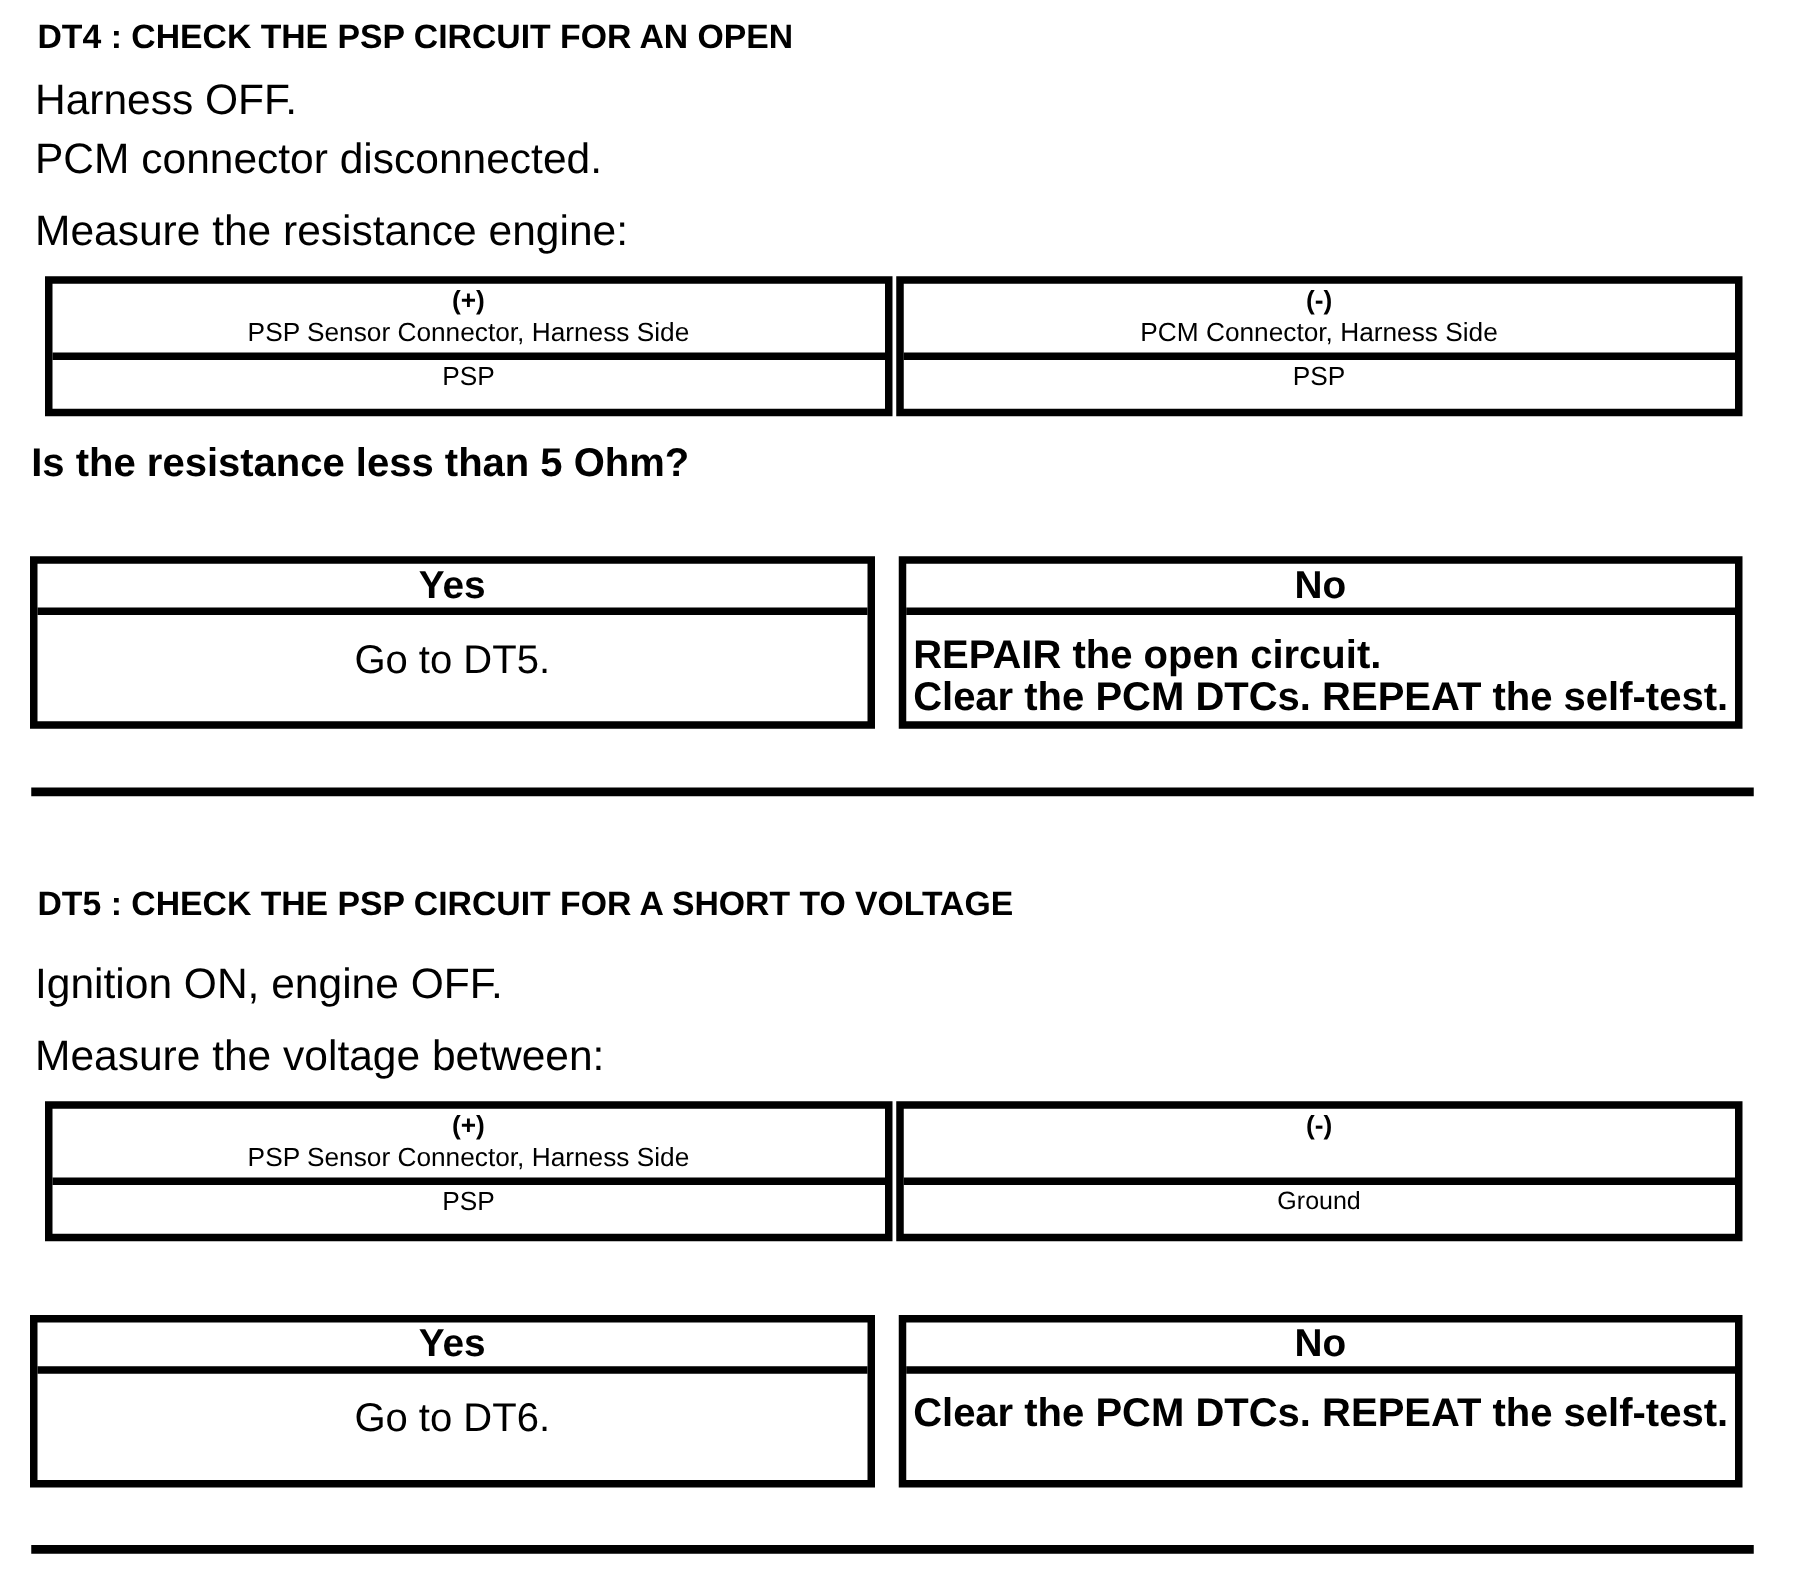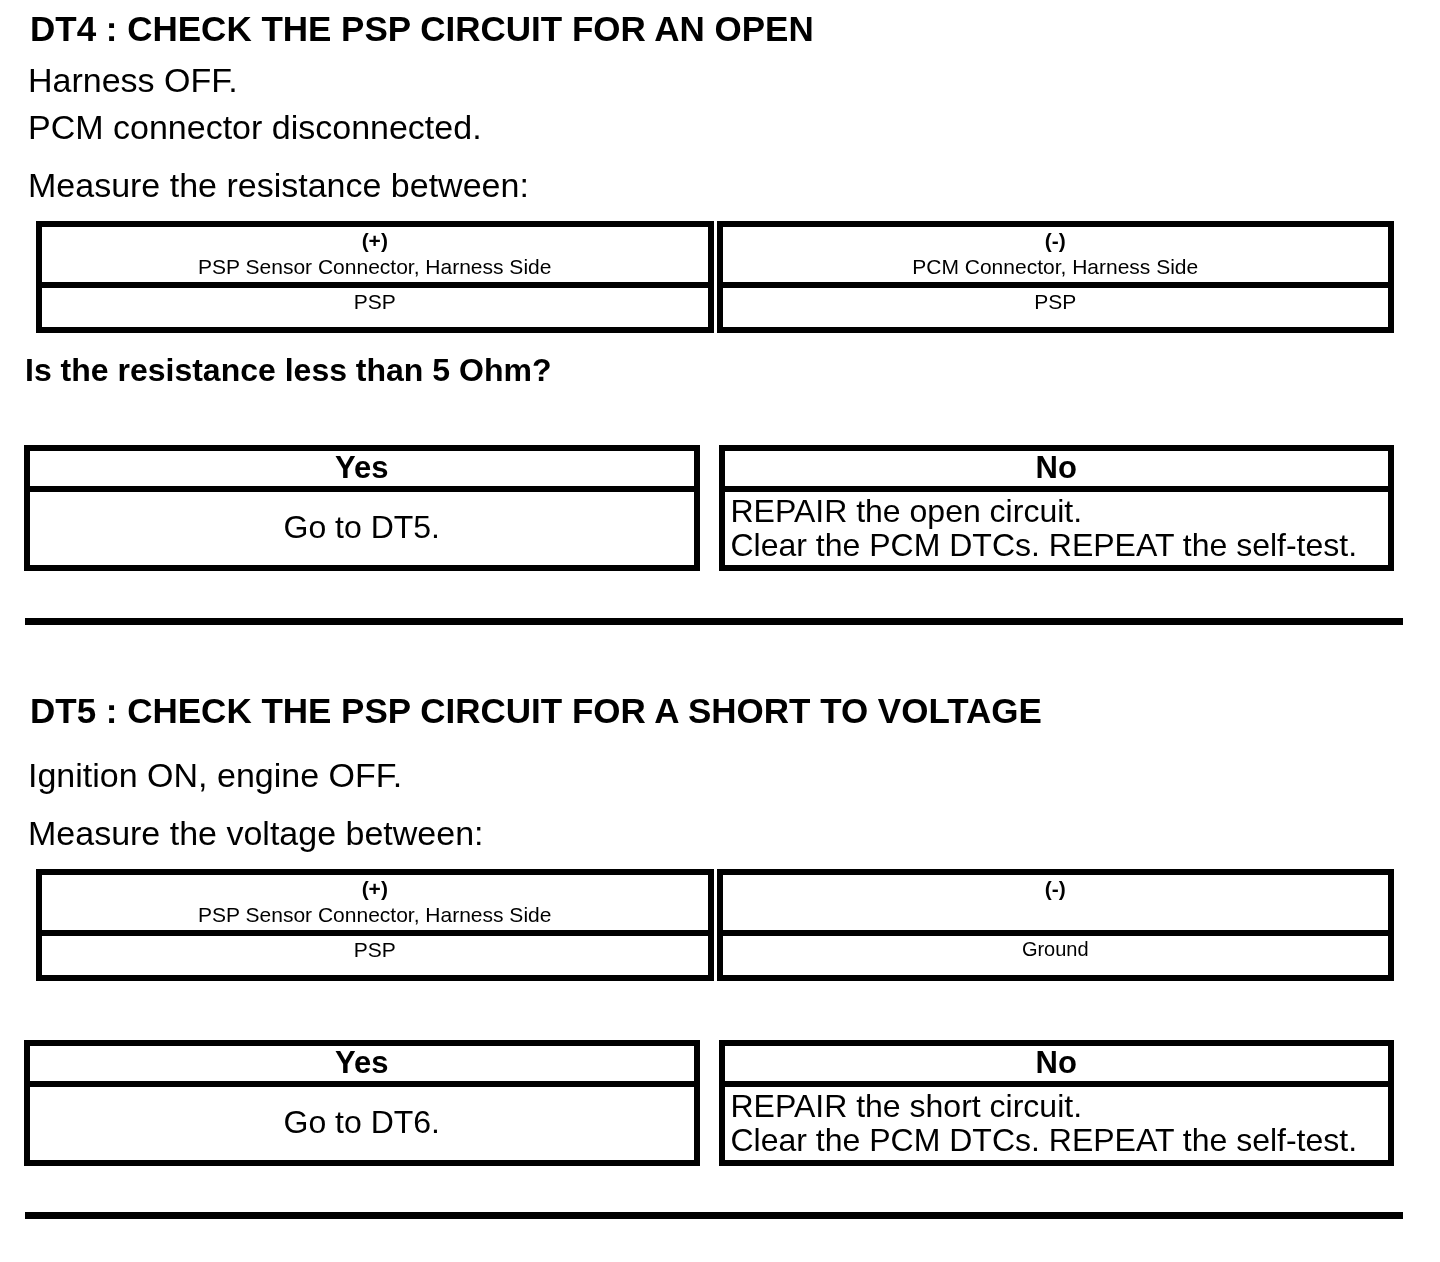--- a/index.html
+++ b/index.html
@@ -11,21 +11,21 @@
     width: 1440px;
     height: 1262px;
     font-family: "Liberation Sans", "DejaVu Sans", sans-serif;
     color: #000000;
     overflow: hidden;
   }
   .page { padding-top: 14px; }
 
   .sec-heading {
     margin: 0 0 0 30px;
-    font-size: 35px;
+    font-size: 27px;
     line-height: 30px;
     font-weight: bold;
     letter-spacing: 0;
   }
   .step {
     margin: 0 0 0 28px;
     font-size: 34px;
     line-height: 34px;
     font-weight: normal;
   }
@@ -91,21 +91,22 @@
     font-size: 32px;
   }
   .d-center {
     display: flex;
     align-items: center;
     justify-content: center;
   }
   .d-left {
     line-height: 34px;
     padding-left: 6px;
-    padding-top: 2px;
+    padding-top: 14px;
+    font-weight: bold;
   }
 
   .divider {
     height: 7px;
     background: #000;
     margin-left: 25px;
     margin-right: 37px;
   }
 
   
@@ -124,21 +125,21 @@
 </head>
 <body>
 
 <div class="page">
 
   <section>
     <h2 class="sec-heading">DT4 : CHECK THE PSP CIRCUIT FOR AN OPEN</h2>
 
     <p class="step mt-19">Harness OFF.</p>
     <p class="step mt-13">PCM connector disconnected.</p>
-    <p class="step mt-24">Measure the resistance between:</p>
+    <p class="step mt-24">Measure the resistance engine:</p>
 
     <div class="mtable mt-19">
       <div class="mbox">
         <div class="m-head">
           <div class="m-pol">(+)</div>
           <div class="m-conn">PSP Sensor Connector, Harness Side</div>
         </div>
         <div class="m-pin">PSP</div>
       </div>
       <div class="mbox">
@@ -194,21 +195,20 @@
 
 
     <div class="dtable mt-59">
       <div class="dbox">
         <div class="d-head">Yes</div>
         <div class="d-body d-center">Go to DT6.</div>
       </div>
       <div class="dbox">
         <div class="d-head">No</div>
         <div class="d-body d-left">
-          <div>REPAIR the short circuit.</div>
           <div>Clear the PCM DTCs. REPEAT the self-test.</div>
         </div>
       </div>
     </div>
 
     <div class="divider mt-46"></div>
   </section>
 
 </div>
 

